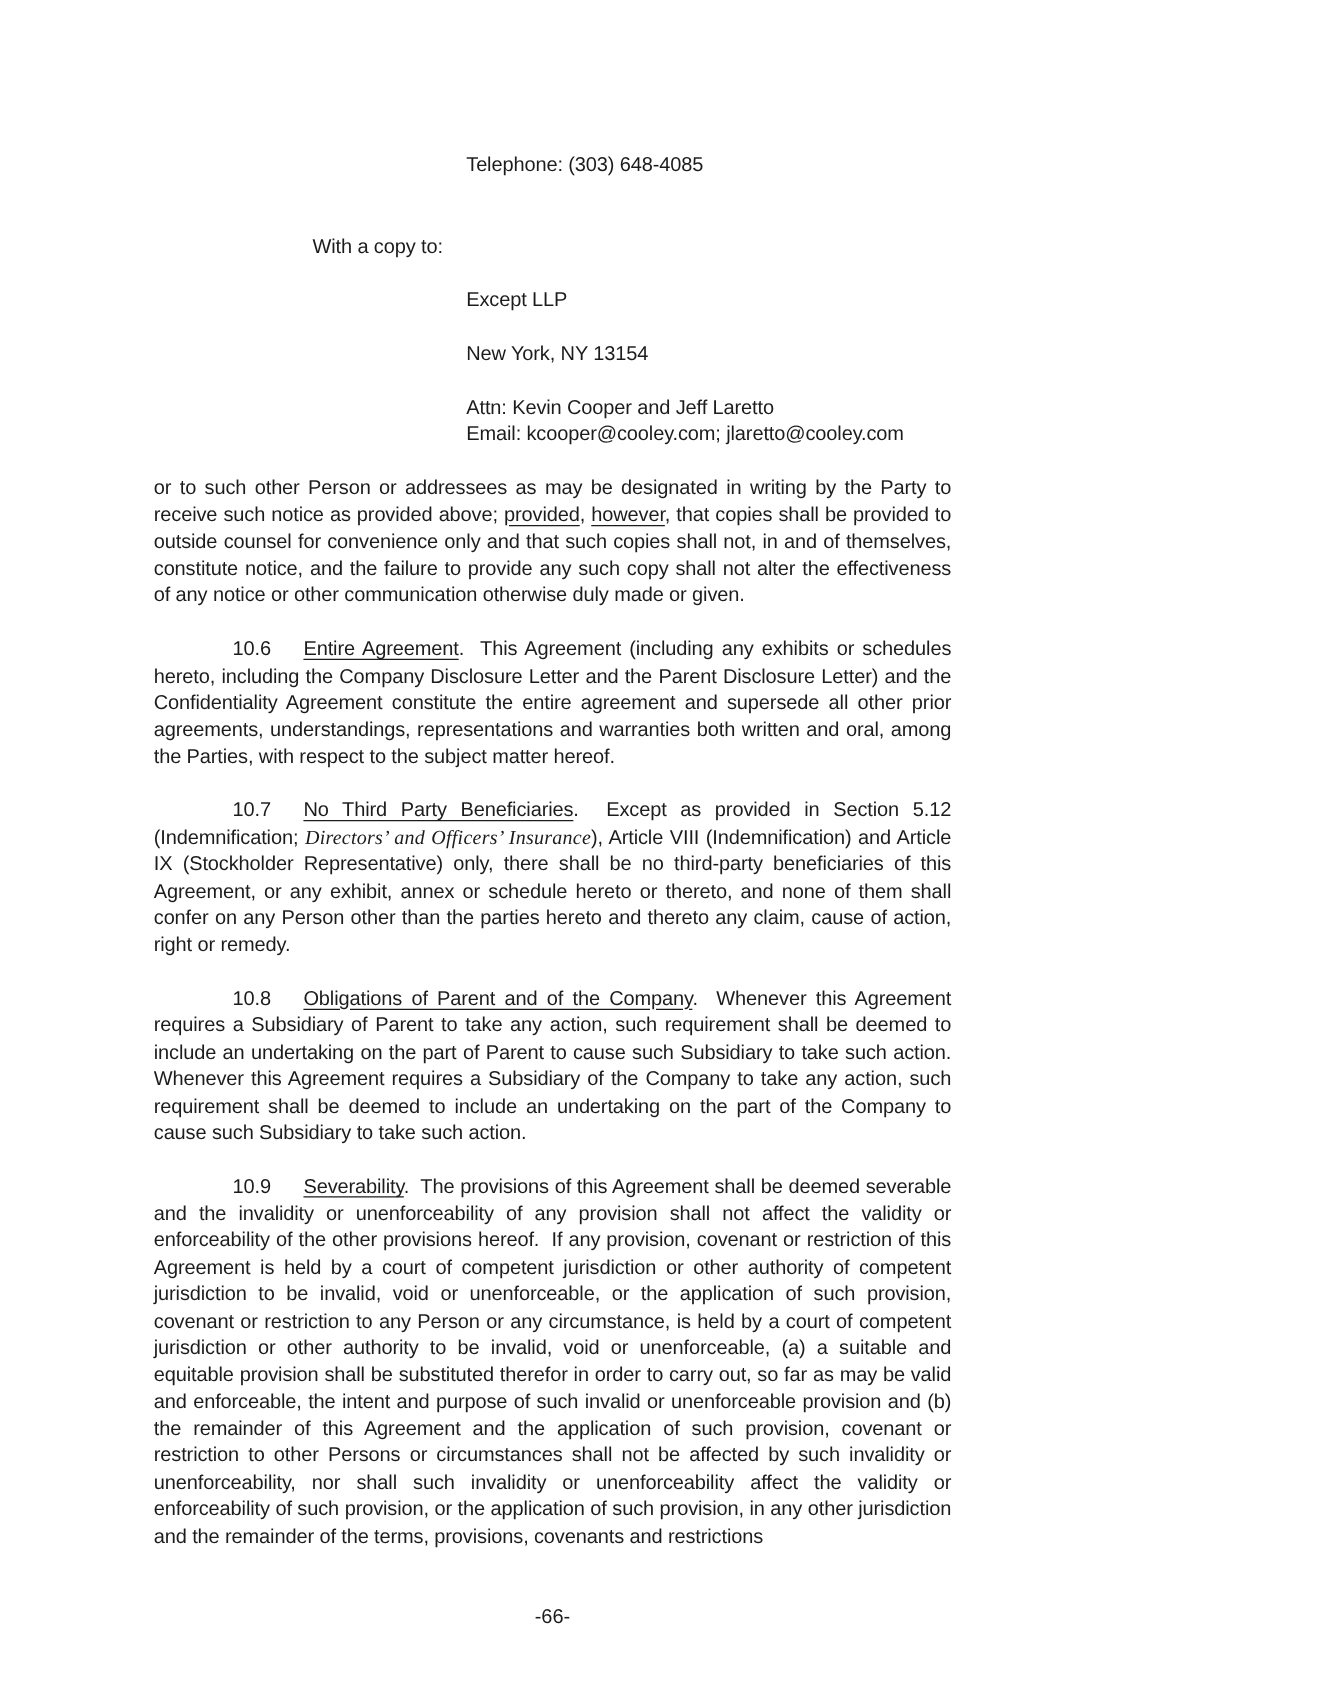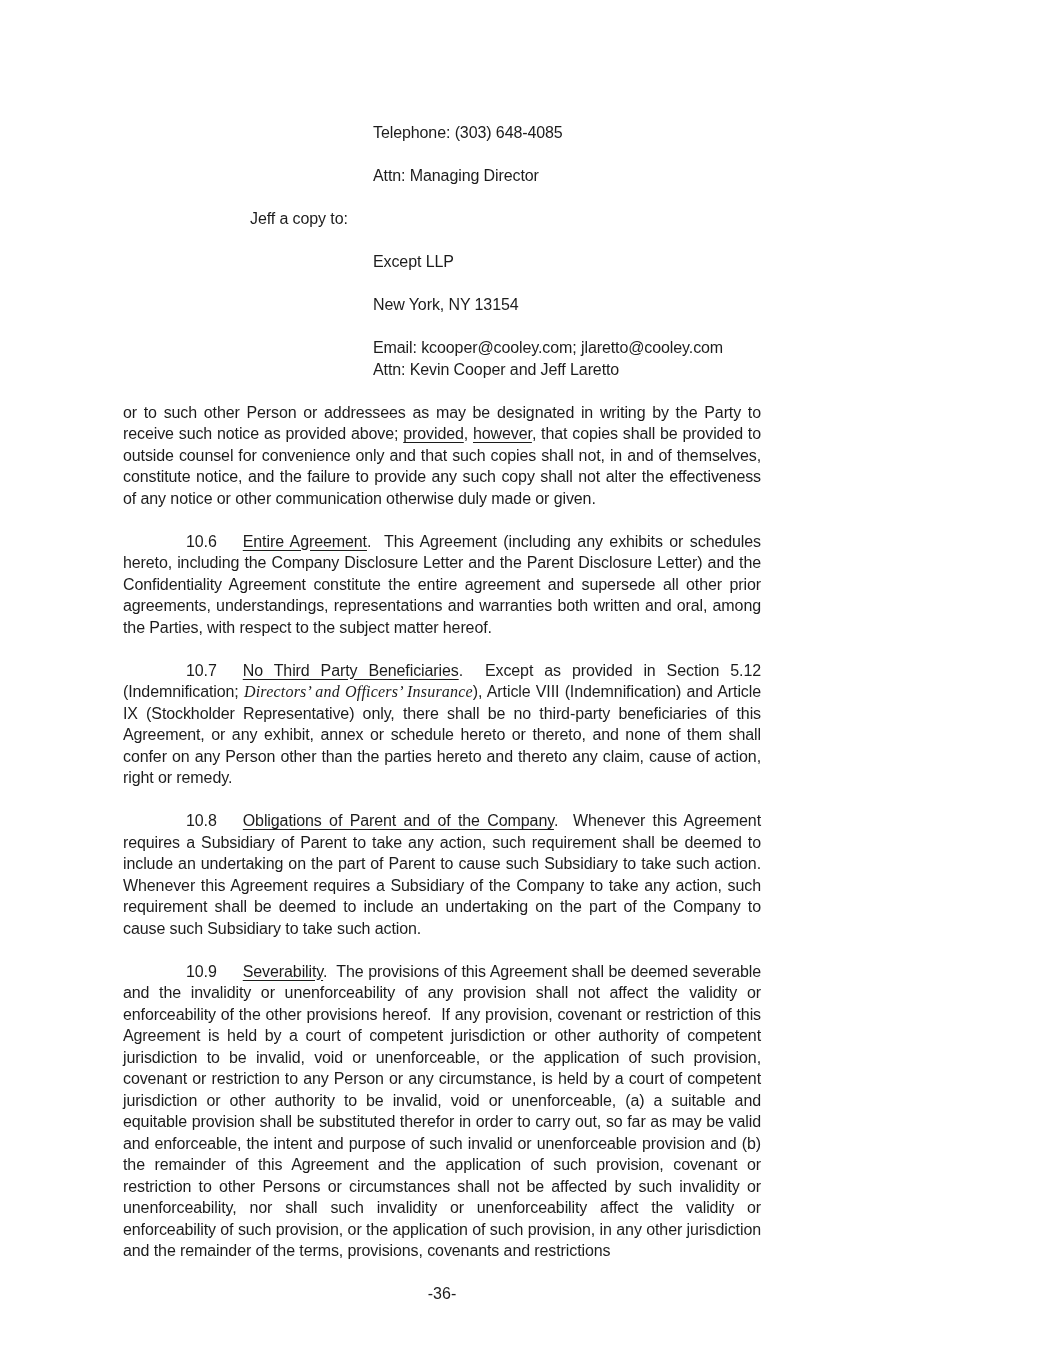--- a/index.html
+++ b/index.html
@@ -51,41 +51,40 @@
   }
 </style>
 </head>
 <body>
 
 <div class="page">
 
   <div>
     <p class="line indent-2">Telephone: (303) 648-4085</p>
     <div class="gap"></div>
-    <p class="line indent-2">Attn: Managing Director</p>
   </div>
 
   <div class="gap"></div>
 
   <div>
-    <p class="line indent-1">Jeff a copy to:</p>
+    <p class="line indent-1">With a copy to:</p>
     <div class="gap"></div>
     <p class="line indent-2">Except LLP</p>
     <div class="gap"></div>
     <p class="line indent-2">New York, NY 13154</p>
     <div class="gap"></div>
+    <p class="line indent-2">Attn: Kevin Cooper and Jeff Laretto</p>
     <p class="line indent-2">Email: kcooper@cooley.com; jlaretto@cooley.com</p>
-    <p class="line indent-2">Attn: Kevin Cooper and Jeff Laretto</p>
   </div>
 
   <p class="para"><span>or to such other Person or addressees as may be designated in writing by the Party to receive such notice as provided above; </span><span class="u">provided</span><span>, </span><span class="u">however</span><span>, that copies shall be provided to outside counsel for convenience only and that such copies shall not, in and of themselves, constitute notice, and the failure to provide any such copy shall not alter the effectiveness of any notice or other communication otherwise duly made or given.</span></p>
 
   <p class="para"><span class="num-indent"></span><span>10.6</span><span class="tabgap"></span><span class="u">Entire Agreement</span><span>.  This Agreement (including any exhibits or schedules hereto, including the Company Disclosure Letter and the Parent Disclosure Letter) and the Confidentiality Agreement constitute the entire agreement and supersede all other prior agreements, understandings, representations and warranties both written and oral, among the Parties, with respect to the subject matter hereof.</span></p>
 
   <p class="para"><span class="num-indent"></span><span>10.7</span><span class="tabgap"></span><span class="u">No Third Party Beneficiaries</span><span>.  Except as provided in Section 5.12 (Indemnification; </span><span class="it-serif">Directors’ and Officers’ Insurance</span><span>), Article VIII (Indemnification) and Article IX (Stockholder Representative) only, there shall be no third-party beneficiaries of this Agreement, or any exhibit, annex or schedule hereto or thereto, and none of them shall confer on any Person other than the parties hereto and thereto any claim, cause of action, right or remedy.</span></p>
 
   <p class="para"><span class="num-indent"></span><span>10.8</span><span class="tabgap"></span><span class="u">Obligations of Parent and of the Company</span><span>.  Whenever this Agreement requires a Subsidiary of Parent to take any action, such requirement shall be deemed to include an undertaking on the part of Parent to cause such Subsidiary to take such action.  Whenever this Agreement requires a Subsidiary of the Company to take any action, such requirement shall be deemed to include an undertaking on the part of the Company to cause such Subsidiary to take such action.</span></p>
 
   <p class="para"><span class="num-indent"></span><span>10.9</span><span class="tabgap"></span><span class="u">Severability</span><span>.  The provisions of this Agreement shall be deemed severable and the invalidity or unenforceability of any provision shall not affect the validity or enforceability of the other provisions hereof.  If any provision, covenant or restriction of this Agreement is held by a court of competent jurisdiction or other authority of competent jurisdiction to be invalid, void or unenforceable, or the application of such provision, covenant or restriction to any Person or any circumstance, is held by a court of competent jurisdiction or other authority to be invalid, void or unenforceable, (a) a suitable and equitable provision shall be substituted therefor in order to carry out, so far as may be valid and enforceable, the intent and purpose of such invalid or unenforceable provision and (b) the remainder of this Agreement and the application of such provision, covenant or restriction to other Persons or circumstances shall not be affected by such invalidity or unenforceability, nor shall such invalidity or unenforceability affect the validity or enforceability of such provision, or the application of such provision, in any other jurisdiction and the remainder of the terms, provisions, covenants and restrictions</span></p>
 
-  <div class="footer">-36-</div>
+  <div class="footer">-66-</div>
 
 </div>
 
 </body></html>

